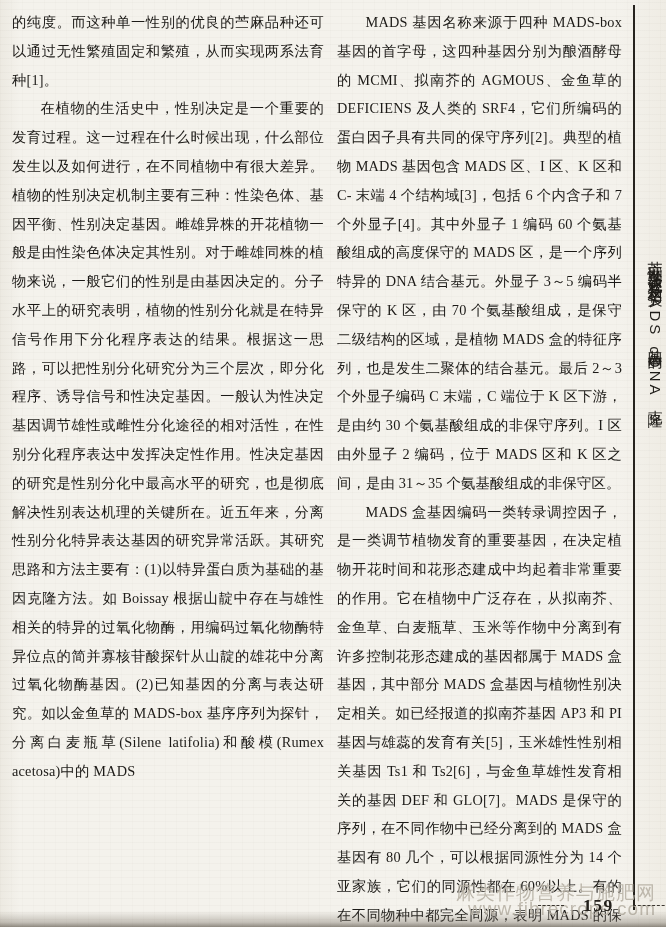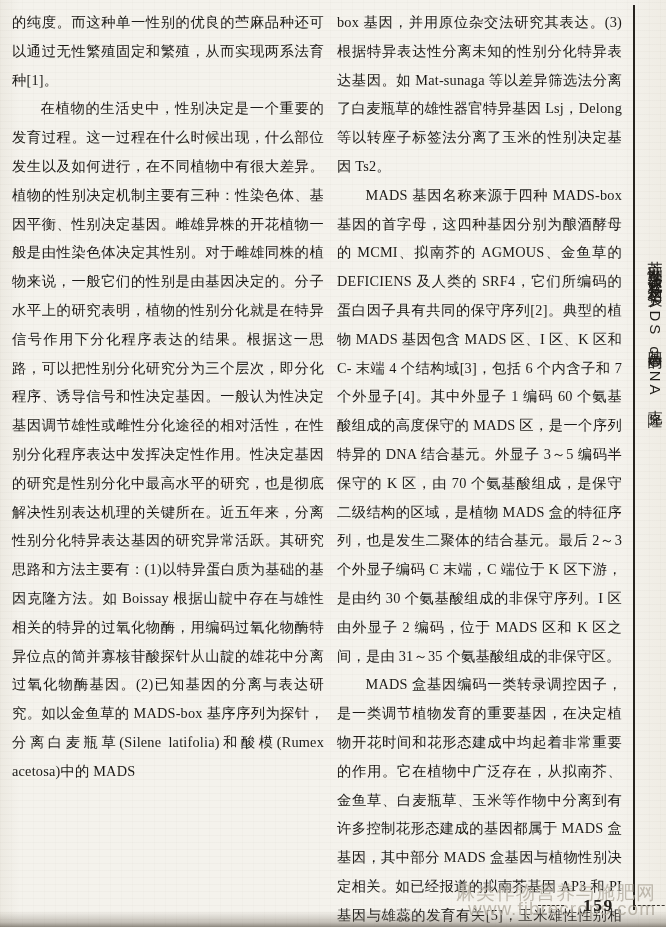--- a/index.html
+++ b/index.html
@@ -90,21 +90,20 @@
 <body>
 
 <div class="page">
 
   <div class="text-area">
     <div class="col col-left">
       <p class="cont">的纯度。而这种单一性别的优良的苎麻品种还可以通过无性繁殖固定和繁殖，从而实现两系法育种[1]。</p>
       <p>在植物的生活史中，性别决定是一个重要的发育过程。这一过程在什么时候出现，什么部位发生以及如何进行，在不同植物中有很大差异。植物的性别决定机制主要有三种：性染色体、基因平衡、性别决定基因。雌雄异株的开花植物一般是由性染色体决定其性别。对于雌雄同株的植物来说，一般它们的性别是由基因决定的。分子水平上的研究表明，植物的性别分化就是在特异信号作用下分化程序表达的结果。根据这一思路，可以把性别分化研究分为三个层次，即分化程序、诱导信号和性决定基因。一般认为性决定基因调节雄性或雌性分化途径的相对活性，在性别分化程序表达中发挥决定性作用。性决定基因的研究是性别分化中最高水平的研究，也是彻底解决性别表达机理的关键所在。近五年来，分离性别分化特异表达基因的研究异常活跃。其研究思路和方法主要有：(1)以特异蛋白质为基础的基因克隆方法。如 Boissay 根据山靛中存在与雄性相关的特异的过氧化物酶，用编码过氧化物酶特异位点的简并寡核苷酸探针从山靛的雄花中分离过氧化物酶基因。(2)已知基因的分离与表达研究。如以金鱼草的 MADS-box 基序序列为探针，分离白麦瓶草(Silene latifolia)和酸模(Rumex acetosa)中的 MADS</p>
     </div>
     <div class="col col-right">
-      <p class="cont">box 基因，并用原位杂交法研究其表达。(3)根据特异表达性分离未知的性别分化特异表达基因。如 Mat-sunaga 等以差异筛选法分离了白麦瓶草的雄性器官特异基因 Lsj，Delong 等以转座子标签法分离了玉米的性别决定基因 Ts2。</p>
       <p>MADS 基因名称来源于四种 MADS-box 基因的首字母，这四种基因分别为酿酒酵母的 MCMI、拟南芥的 AGMOUS、金鱼草的 DEFICIENS 及人类的 SRF4，它们所编码的蛋白因子具有共同的保守序列[2]。典型的植物 MADS 基因包含 MADS 区、I 区、K 区和 C- 末端 4 个结构域[3]，包括 6 个内含子和 7 个外显子[4]。其中外显子 1 编码 60 个氨基酸组成的高度保守的 MADS 区，是一个序列特异的 DNA 结合基元。外显子 3～5 编码半保守的 K 区，由 70 个氨基酸组成，是保守二级结构的区域，是植物 MADS 盒的特征序列，也是发生二聚体的结合基元。最后 2～3 个外显子编码 C 末端，C 端位于 K 区下游，是由约 30 个氨基酸组成的非保守序列。I 区由外显子 2 编码，位于 MADS 区和 K 区之间，是由 31～35 个氨基酸组成的非保守区。</p>
       <p>MADS 盒基因编码一类转录调控因子，是一类调节植物发育的重要基因，在决定植物开花时间和花形态建成中均起着非常重要的作用。它在植物中广泛存在，从拟南芥、金鱼草、白麦瓶草、玉米等作物中分离到有许多控制花形态建成的基因都属于 MADS 盒基因，其中部分 MADS 盒基因与植物性别决定相关。如已经报道的拟南芥基因 AP3 和 PI 基因与雄蕊的发育有关[5]，玉米雄性性别相关基因 Ts1 和 Ts2[6]，与金鱼草雄性发育相关的基因 DEF 和 GLO[7]。MADS 是保守的序列，在不同作物中已经分离到的 MADS 盒基因有 80 几个，可以根据同源性分为 14 个亚家族，它们的同源性都在 60%以上。有的在不同物种中都完全同源，表明 MADS 的保守性很强[8]。功能研究表明，它们可以调控花的形态建成和发育，我们可以利用基因的共线性设计简并引</p>
     </div>
   </div>
 
   <div class="side-rule"></div>
 
   <div class="sidebar-title">苎麻性别表达观察及相关MADS基因的cDNA克隆</div>
 
   <div class="watermark">

